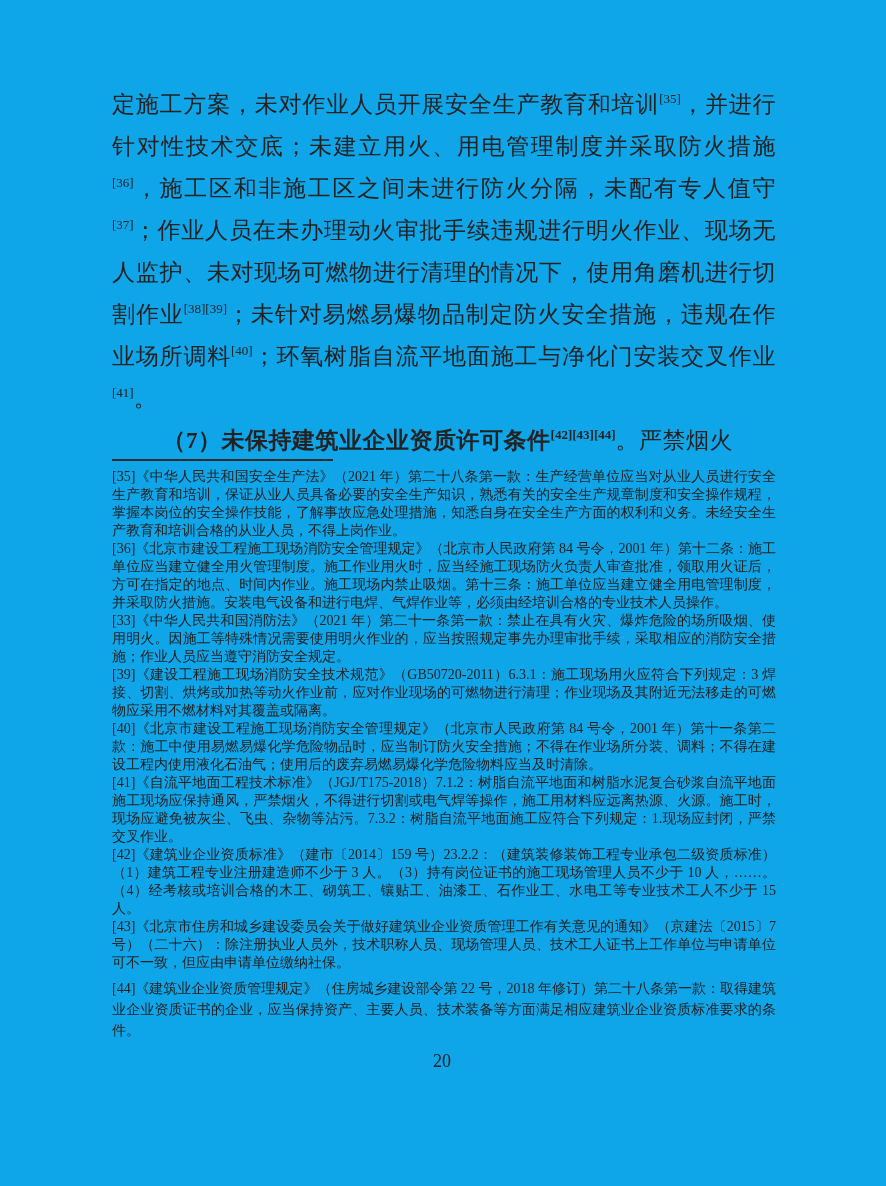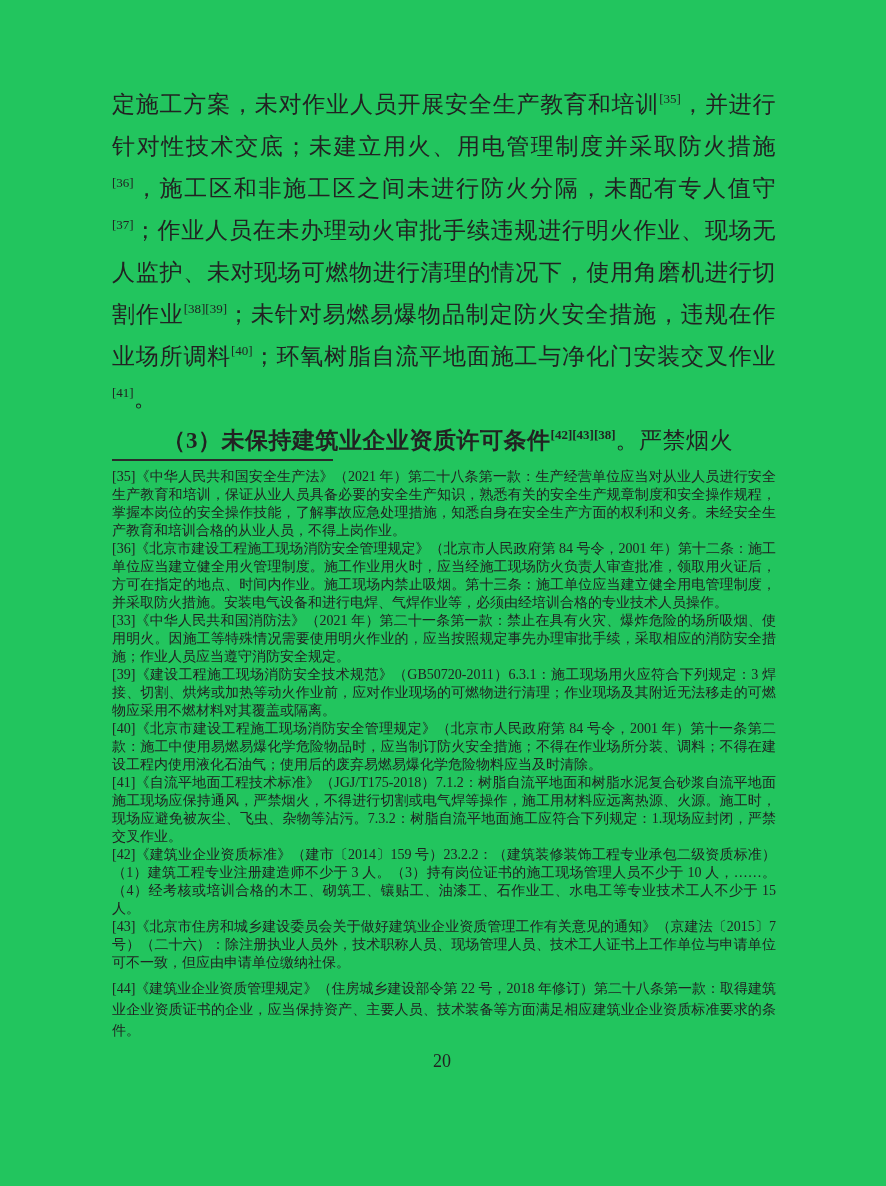--- a/index.html
+++ b/index.html
@@ -1,19 +1,19 @@
 <!DOCTYPE html>
 <html><head>
 <meta charset="utf-8">
 <style>
   html,body { margin:0; padding:0; background:#ffffff; }
   .page {
     position:relative;
     width:886px; height:1186px;
-    background:#22c55e;
+    background:#0ea5e9;
     color:#222222;
     font-family:"Liberation Serif","DejaVu Serif",serif;
     overflow:hidden;
   }
   .body-text {
     position:absolute;
     left:112px; top:84px; width:664px;
     font-size:23px;
     line-height:42px;
     text-align:justify;
@@ -55,21 +55,21 @@
     font-size:18px;
     color:#222222;
   }
 </style>
 </head>
 <body>
 
 <div class="page">
   <div class="body-text" id="body-text">
       <p class="body-para"><span class="seg">定施工方案，未对作业人员开展安全生产教育和培训</span><span class="seg sup">[35]</span><span class="seg">，并进行针对性技术交底；未建立用火、用电管理制度并采取防火措施</span><span class="seg sup">[36]</span><span class="seg">，施工区和非施工区之间未进行防火分隔，未配有专人值守</span><span class="seg sup">[37]</span><span class="seg">；作业人员在未办理动火审批手续违规进行明火作业、现场无人监护、未对现场可燃物进行清理的情况下，使用角磨机进行切割作业</span><span class="seg sup">[38][39]</span><span class="seg">；未针对易燃易爆物品制定防火安全措施，违规在作业场所调料</span><span class="seg sup">[40]</span><span class="seg">；环氧树脂自流平地面施工与净化门安装交叉作业</span><span class="seg sup">[41]</span><span class="seg">。</span></p>
-      <p class="body-para indent"><span class="seg bold">（3）未保持建筑业企业资质许可条件</span><span class="seg sup bold">[42][43][38]</span><span class="seg">。严禁烟火</span></p>
+      <p class="body-para indent"><span class="seg bold">（7）未保持建筑业企业资质许可条件</span><span class="seg sup bold">[42][43][44]</span><span class="seg">。严禁烟火</span></p>
     </div>
   <div class="fn-sep"></div>
   <div class="footnotes" id="footnotes">
       <p class="footnote"><span class="fn-marker">[35]</span><span class="fn-text">《中华人民共和国安全生产法》（2021 年）第二十八条第一款：生产经营单位应当对从业人员进行安全生产教育和培训，保证从业人员具备必要的安全生产知识，熟悉有关的安全生产规章制度和安全操作规程，掌握本岗位的安全操作技能，了解事故应急处理措施，知悉自身在安全生产方面的权利和义务。未经安全生产教育和培训合格的从业人员，不得上岗作业。</span></p>
       <p class="footnote"><span class="fn-marker">[36]</span><span class="fn-text">《北京市建设工程施工现场消防安全管理规定》（北京市人民政府第 84 号令，2001 年）第十二条：施工单位应当建立健全用火管理制度。施工作业用火时，应当经施工现场防火负责人审查批准，领取用火证后，方可在指定的地点、时间内作业。施工现场内禁止吸烟。第十三条：施工单位应当建立健全用电管理制度，并采取防火措施。安装电气设备和进行电焊、气焊作业等，必须由经培训合格的专业技术人员操作。</span></p>
       <p class="footnote"><span class="fn-marker">[33]</span><span class="fn-text">《中华人民共和国消防法》（2021 年）第二十一条第一款：禁止在具有火灾、爆炸危险的场所吸烟、使用明火。因施工等特殊情况需要使用明火作业的，应当按照规定事先办理审批手续，采取相应的消防安全措施；作业人员应当遵守消防安全规定。</span></p>
       <p class="footnote"><span class="fn-marker">[39]</span><span class="fn-text">《建设工程施工现场消防安全技术规范》（GB50720-2011）6.3.1：施工现场用火应符合下列规定：3 焊接、切割、烘烤或加热等动火作业前，应对作业现场的可燃物进行清理；作业现场及其附近无法移走的可燃物应采用不燃材料对其覆盖或隔离。</span></p>
       <p class="footnote"><span class="fn-marker">[40]</span><span class="fn-text">《北京市建设工程施工现场消防安全管理规定》（北京市人民政府第 84 号令，2001 年）第十一条第二款：施工中使用易燃易爆化学危险物品时，应当制订防火安全措施；不得在作业场所分装、调料；不得在建设工程内使用液化石油气；使用后的废弃易燃易爆化学危险物料应当及时清除。</span></p>
       <p class="footnote"><span class="fn-marker">[41]</span><span class="fn-text">《自流平地面工程技术标准》（JGJ/T175-2018）7.1.2：树脂自流平地面和树脂水泥复合砂浆自流平地面施工现场应保持通风，严禁烟火，不得进行切割或电气焊等操作，施工用材料应远离热源、火源。施工时，现场应避免被灰尘、飞虫、杂物等沾污。7.3.2：树脂自流平地面施工应符合下列规定：1.现场应封闭，严禁交叉作业。</span></p>
       <p class="footnote"><span class="fn-marker">[42]</span><span class="fn-text">《建筑业企业资质标准》（建市〔2014〕159 号）23.2.2：（建筑装修装饰工程专业承包二级资质标准）（1）建筑工程专业注册建造师不少于 3 人。（3）持有岗位证书的施工现场管理人员不少于 10 人，……。（4）经考核或培训合格的木工、砌筑工、镶贴工、油漆工、石作业工、水电工等专业技术工人不少于 15 人。</span></p>

